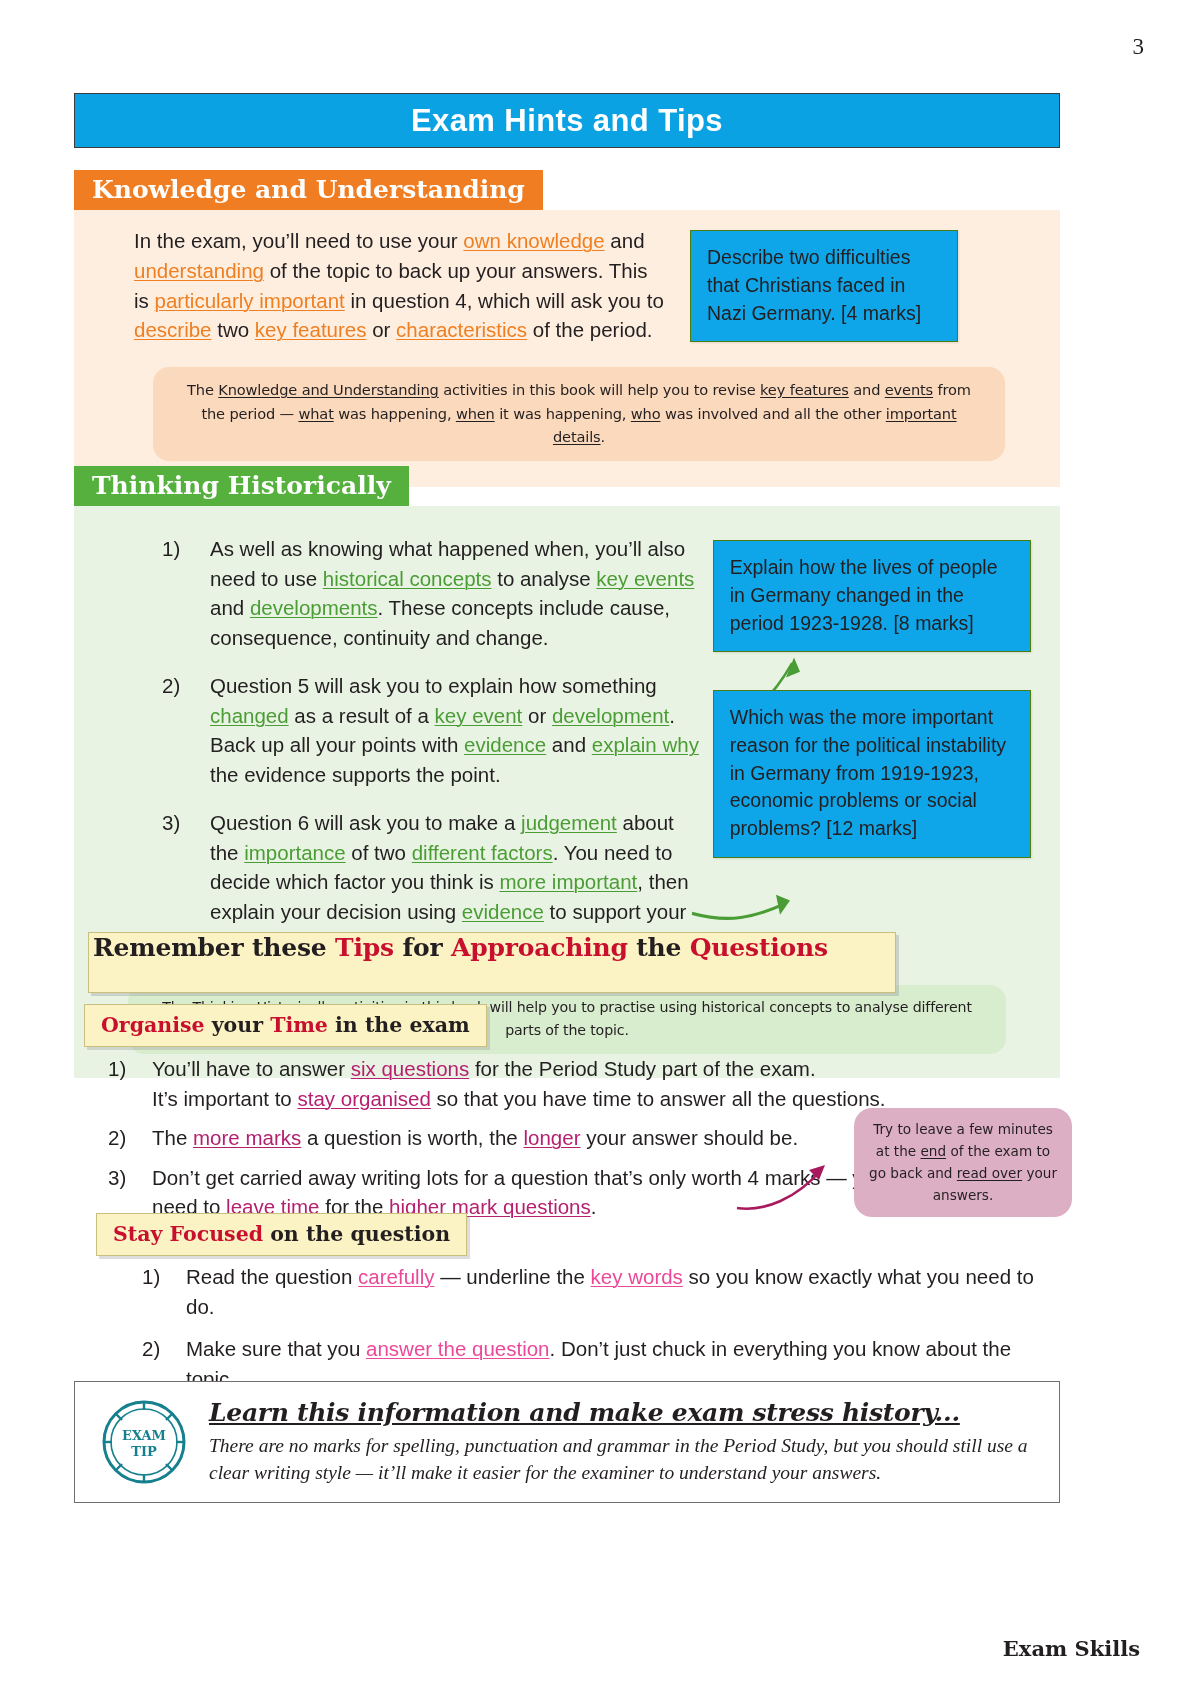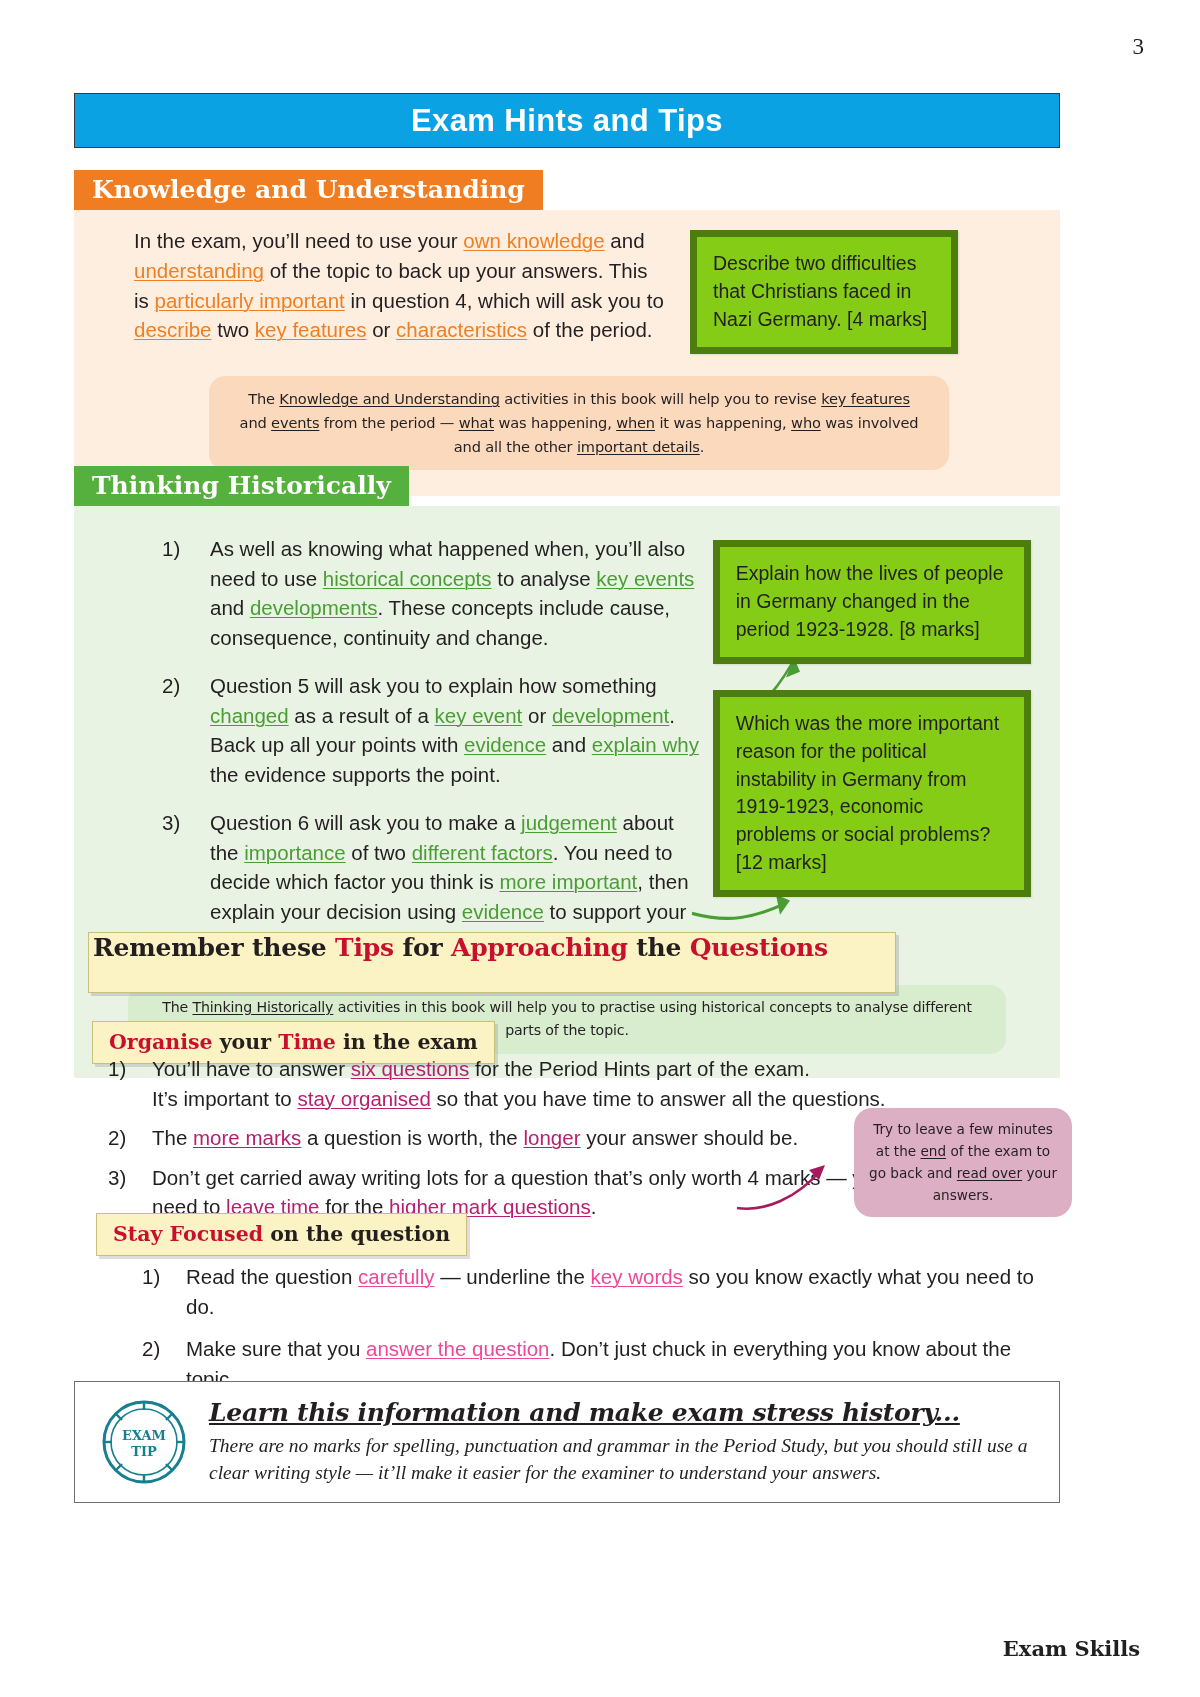--- a/index.html
+++ b/index.html
@@ -74,22 +74,22 @@
     font-size: 20.5px;
     line-height: 1.45;
     color: #231f20;
     width: 530px;
     padding-top: 2px;
   }
   .ku-text .u { text-decoration: underline; color: #ef7f21; text-decoration-thickness: 1px; text-underline-offset: 2px; }
 
   
   .qbox {
-    background: #84cc16;
-    border: 7px solid #4d7c0f;
+    background: #0ea5e9;
+    border: 1px solid #4d7c0f;
     padding: 13px 16px 14px 16px;
     font-family: "Liberation Sans", sans-serif;
     font-size: 19.5px;
     line-height: 1.42;
     color: #231f20;
     box-shadow: 1px 1px 2px rgba(0,0,0,0.10);
   }
 
   
   .note {
@@ -99,21 +99,21 @@
     font-size: 14.6px;
     line-height: 1.62;
     text-align: center;
     letter-spacing: -0.15px;
   }
   .note .u { text-decoration: underline; text-underline-offset: 2px; }
   .note.peach { background: #fbd9bd; color: #231f20; }
   .note.mint  { background: #d8ecce; color: #231f20; }
 
   .ku-note-row { margin-top: 22px; display: flex; justify-content: center; }
-  .ku-note-row .note { width: 740px; }
+  .ku-note-row .note { width: 852px; }
 
   
   .th-wrap { position: absolute; left: 74px; top: 466px; width: 986px; }
   .th-panel {
     position: relative;
     margin-top: -2px;
     background: #e9f3e4;
     padding: 28px 30px 24px 30px;
     min-height: 400px;
   }
@@ -177,21 +177,21 @@
     border: 1px solid #c9bf7e;
     padding: 8px 16px 9px 16px;
     font-family: "DejaVu Serif", serif;
     font-weight: bold;
     font-size: 20.5px;
     color: #231f20;
     box-shadow: 3px 3px 0 rgba(150,150,150,0.32);
   }
   .sub-tab .r { color: #c8102e; }
 
-  .organise-tab { left: 92px; top: 1004px; margin-top: 17px; }
+  .organise-tab { left: 84px; top: 1004px; }
   .focused-tab  { left: 96px; top: 1213px; }
 
   
   .tip-list { position: absolute; }
   .tip-list ol.numlist > li { font-size: 20.5px; margin-bottom: 10px; padding-left: 44px; }
   .organise-list { left: 108px; top: 1054px; width: 800px; }
   .focused-list  { left: 142px; top: 1262px; width: 910px; }
   .focused-list ol.numlist > li { margin-bottom: 13px; }
 
   
@@ -317,21 +317,21 @@
 
   <div class="tips-banner">
     <span class="t"><span>Remember these </span><span class="r">Tips</span><span> for </span><span class="r">Approaching</span><span> the </span><span class="r">Questions</span></span>
   </div>
 
   <div class="sub-tab organise-tab"><span class="r">Organise</span><span> your </span><span class="r">Time</span><span> in the exam</span></div>
 
   <div class="tip-list organise-list">
     <ol class="numlist">
       <li>
-        <span class="num">1)</span><span>You’ll have to answer </span><span class="u u-magenta">six questions</span><span> for the Period Hints part of the exam.</span><br><span>It’s important to </span><span class="u u-magenta">stay organised</span><span> so that you have time to answer all the questions.</span>
+        <span class="num">1)</span><span>You’ll have to answer </span><span class="u u-magenta">six questions</span><span> for the Period Study part of the exam.</span><br><span>It’s important to </span><span class="u u-magenta">stay organised</span><span> so that you have time to answer all the questions.</span>
       </li>
       <li>
         <span class="num">2)</span><span>The </span><span class="u u-magenta">more marks</span><span> a question is worth, the </span><span class="u u-magenta">longer</span><span> your answer should be.</span>
       </li>
       <li>
         <span class="num">3)</span><span>Don’t get carried away writing lots for a question that’s only worth 4 marks — you’ll need to </span><span class="u u-magenta">leave time</span><span> for the </span><span class="u u-magenta">higher mark questions</span><span>.</span>
       </li>
     </ol>
   </div>
 

